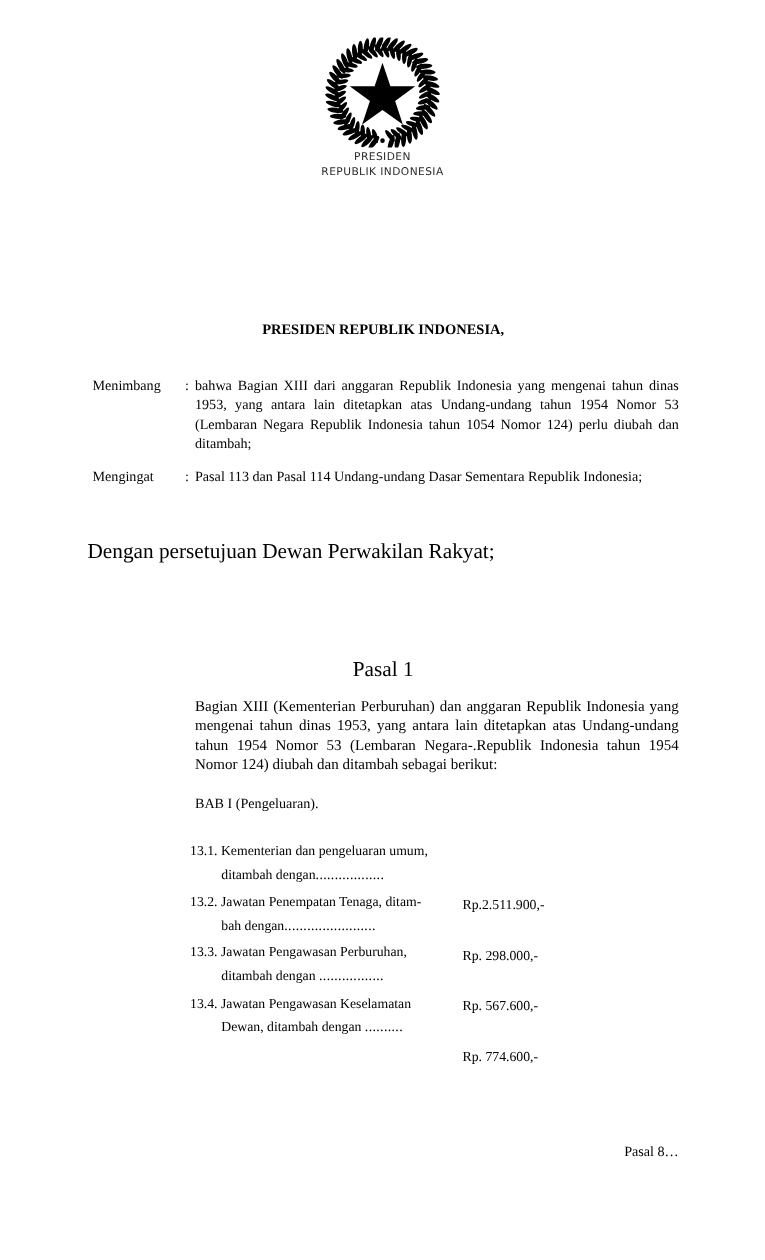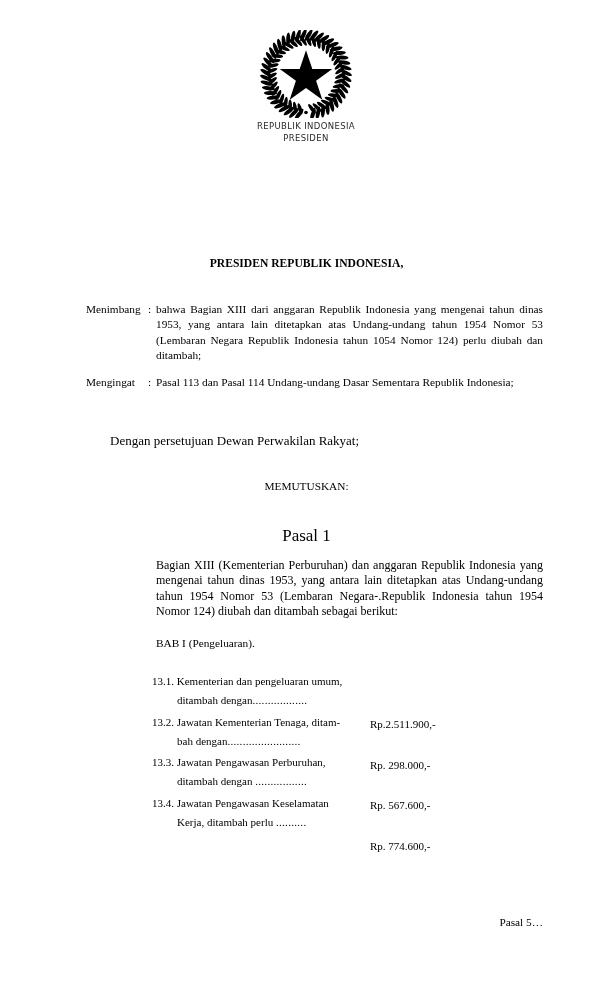--- a/index.html
+++ b/index.html
@@ -74,21 +74,21 @@
   
   .clause {
     position: absolute;
     left: 70px;
     width: 473px;
     font-size: 11.3px;
     line-height: 15.3px;
   }
   .clause-label {
     position: absolute;
-    left: 16px;
+    left: 4px;
     top: 0;
     width: 76px;
     white-space: nowrap;
   }
   .clause-colon {
     position: absolute;
     left: 78px;
     top: 0;
   }
   .clause-body {
@@ -98,23 +98,22 @@
   }
 
   #clause-menimbang { top: 302px; }
   #clause-mengingat { top: 375px; }
 
   .approval-line {
     position: absolute;
     top: 433px;
     left: 70px;
     width: 473px;
-    font-size: 13px;
+    font-size: 17px;
     line-height: 15.3px;
-    margin-left: 40px;
   }
 
   .decision-heading {
     position: absolute;
     top: 480px;
     left: 70px;
     width: 473px;
     text-align: center;
     font-size: 11.3px;
   }
@@ -297,66 +296,65 @@
             <ellipse cx="67.28" cy="82.28" rx="6.40" ry="2.00" transform="rotate(394.6 67.28 82.28)"></ellipse>
             <ellipse cx="62.03" cy="84.52" rx="6.40" ry="2.00" transform="rotate(403.3 62.03 84.52)"></ellipse>
             <ellipse cx="56.51" cy="85.93" rx="6.40" ry="2.00" transform="rotate(412.0 56.51 85.93)"></ellipse>
             <circle cx="50" cy="90" r="2"></circle>
           </g>
 
         <polygon points="50,22 56.9,42.6 78.6,42.6 61.0,55.4 67.8,76.0 50,63.3 32.2,76.0 39.0,55.4 21.4,42.6 43.1,42.6"></polygon>
       </g>
     </svg>
     <div class="emblem-caption">
+      <div>PRESIDEN</div>
       <div>REPUBLIK INDONESIA</div>
-      <div>PRESIDEN</div>
     </div>
   </div>
 
 
   <div class="president-line">PRESIDEN REPUBLIK INDONESIA,</div>
 
   <div class="clause" id="clause-menimbang">
     <span class="clause-label">Menimbang</span>
     <span class="clause-colon">:</span>
     <div class="clause-body">bahwa Bagian XIII dari anggaran Republik Indonesia yang mengenai tahun dinas 1953, yang antara lain ditetapkan atas Undang-undang tahun 1954 Nomor 53 (Lembaran Negara Republik Indonesia tahun 1054 Nomor 124) perlu diubah dan ditambah;</div>
   </div>
 
   <div class="clause" id="clause-mengingat">
     <span class="clause-label">Mengingat</span>
     <span class="clause-colon">:</span>
     <div class="clause-body">Pasal 113 dan Pasal 114 Undang-undang Dasar Sementara Republik Indonesia;</div>
   </div>
 
   <div class="approval-line">Dengan persetujuan Dewan Perwakilan Rakyat;</div>
 
-  <div class="decision-heading">MEMUTUSKAN:</div>
 
   <div class="article-heading">Pasal 1</div>
 
   <div class="body-para">Bagian XIII (Kementerian Perburuhan) dan anggaran Republik Indonesia yang mengenai tahun dinas 1953, yang antara lain ditetapkan atas Undang-undang tahun 1954 Nomor 53 (Lembaran Negara-.Republik Indonesia tahun 1954 Nomor 124) diubah dan ditambah sebagai berikut:</div>
 
   <div class="chapter-line">BAB I (Pengeluaran).</div>
 
   <div class="budget-list" id="budget-list">
       <div class="budget-item">
         <div class="budget-line-1"><span class="budget-num">13.1.</span><span> Kementerian dan pengeluaran umum,</span></div>
         <div class="budget-line-2"><span>ditambah dengan</span><span class="budget-leader">..................</span><span class="budget-amount">Rp.2.511.900,-</span></div>
       </div>
       <div class="budget-item">
-        <div class="budget-line-1"><span class="budget-num">13.2.</span><span> Jawatan Kementerian Tenaga, ditam-</span></div>
+        <div class="budget-line-1"><span class="budget-num">13.2.</span><span> Jawatan Penempatan Tenaga, ditam-</span></div>
         <div class="budget-line-2"><span>bah dengan</span><span class="budget-leader">........................</span><span class="budget-amount">Rp.  298.000,-</span></div>
       </div>
       <div class="budget-item">
         <div class="budget-line-1"><span class="budget-num">13.3.</span><span> Jawatan Pengawasan Perburuhan,</span></div>
         <div class="budget-line-2"><span>ditambah dengan </span><span class="budget-leader">.................</span><span class="budget-amount">Rp.  567.600,-</span></div>
       </div>
       <div class="budget-item">
         <div class="budget-line-1"><span class="budget-num">13.4.</span><span> Jawatan Pengawasan Keselamatan</span></div>
-        <div class="budget-line-2"><span>Kerja, ditambah perlu </span><span class="budget-leader">..........</span><span class="budget-amount">Rp.  774.600,-</span></div>
+        <div class="budget-line-2"><span>Dewan, ditambah dengan </span><span class="budget-leader">..........</span><span class="budget-amount">Rp.  774.600,-</span></div>
       </div>
       <div class="budget-item">
       </div>
     </div>
 
-  <div class="footer-note">Pasal 5…</div>
+  <div class="footer-note">Pasal 8…</div>
 
 </div>
 
 </body></html>

